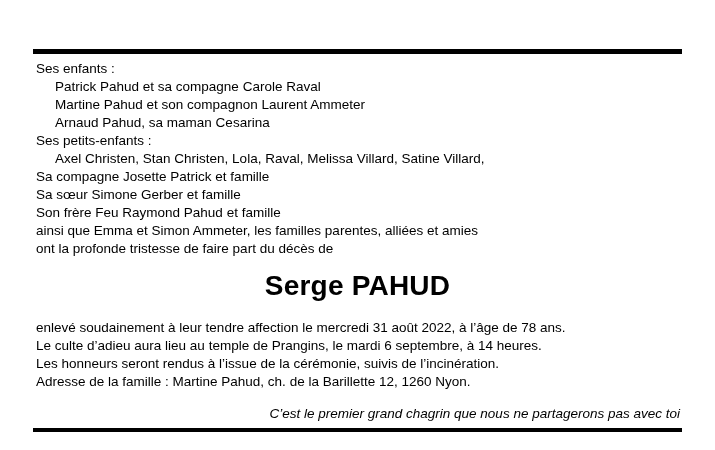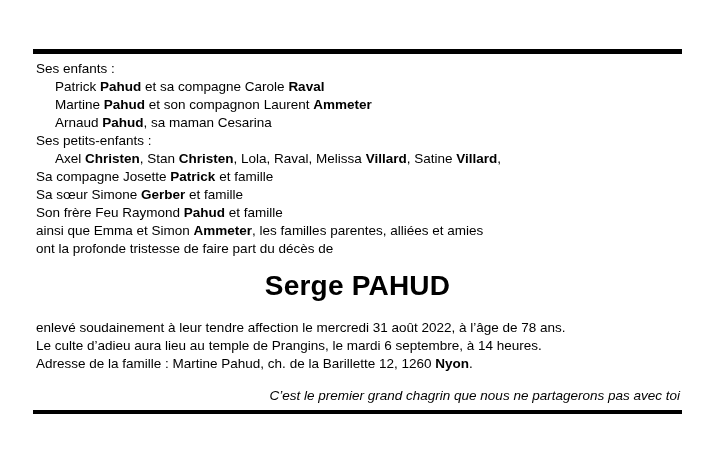--- a/index.html
+++ b/index.html
@@ -32,21 +32,21 @@
     font-size: 13.5px;
     line-height: 18px;
   }
   .details {
     padding-left: 3px;
     font-size: 13.5px;
     line-height: 18px;
   }
   .line { white-space: nowrap; }
   .line.indent { padding-left: 19px; }
-  .b { font-weight: bold; }
+  .b { font-weight: normal; }
   .name {
     margin: 16px 0 21px 0;
     text-align: center;
     font-size: 28px;
     line-height: 24px;
     font-weight: bold;
     letter-spacing: 0.2px;
   }
   .epitaph {
     margin-top: 14px;
@@ -72,17 +72,18 @@
       <div class="line"><span>Sa compagne Josette </span><span class="b">Patrick</span><span> et famille</span></div>
       <div class="line"><span>Sa sœur Simone </span><span class="b">Gerber</span><span> et famille</span></div>
       <div class="line"><span>Son frère Feu Raymond </span><span class="b">Pahud</span><span> et famille</span></div>
       <div class="line"><span>ainsi que Emma et Simon </span><span class="b">Ammeter</span><span>, les familles parentes, alliées et amies</span></div>
       <div class="line"><span>ont la profonde tristesse de faire part du décès de</span></div>
     </div>
   <div class="name">Serge PAHUD</div>
   <div class="details">
       <div class="line"><span>enlevé soudainement à leur tendre affection le mercredi 31 août 2022, à l’âge de 78 ans.</span></div>
       <div class="line"><span>Le culte d’adieu aura lieu au temple de Prangins, le mardi 6 septembre, à 14 heures.</span></div>
+      <div class="line"><span>Les honneurs seront rendus à l’issue de la cérémonie, suivis de l’incinération.</span></div>
       <div class="line"><span>Adresse de la famille : Martine Pahud, ch. de la Barillette 12, 1260 </span><span class="b">Nyon</span><span>.</span></div>
     </div>
   <div class="epitaph">C’est le premier grand chagrin que nous ne partagerons pas avec toi</div>
   <div class="rule bottom"></div>
 </div>
 
 </body></html>

